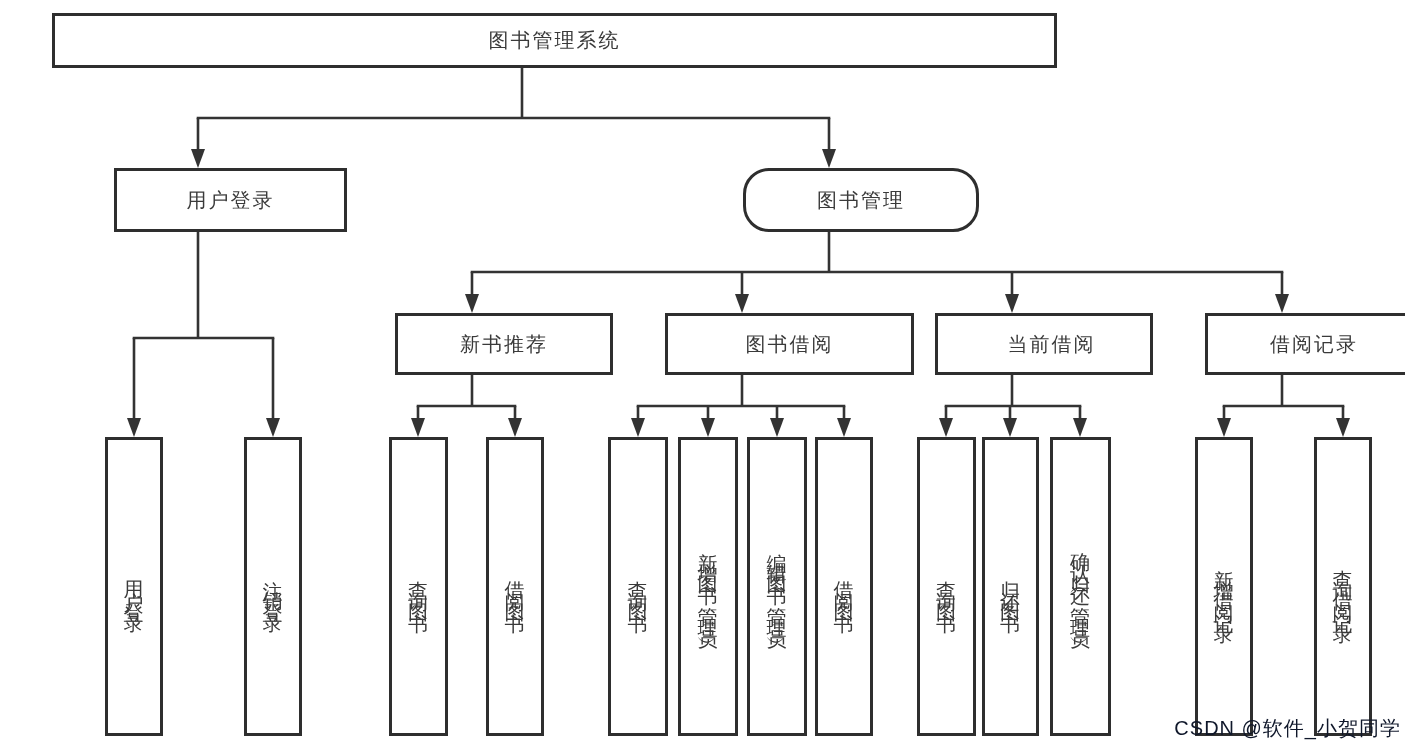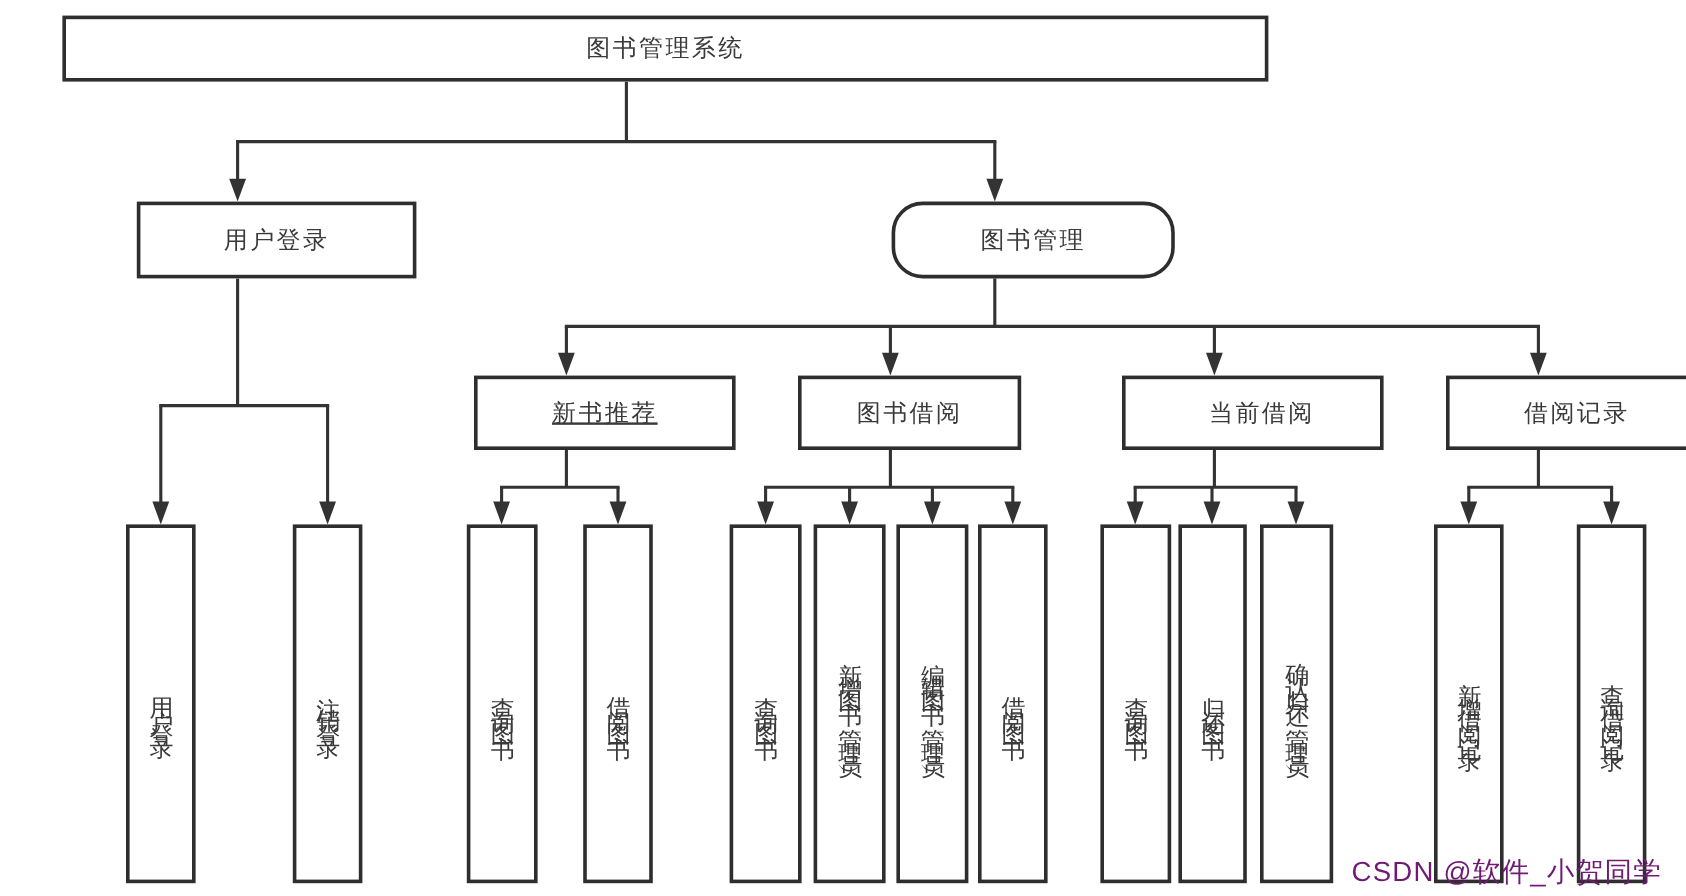--- a/index.html
+++ b/index.html
@@ -48,25 +48,25 @@
     writing-mode: vertical-rl;
     text-orientation: mixed;
     font-size: 20px;
     letter-spacing: 11px;
     line-height: 1;
     color: #3a3a3a;
     white-space: nowrap;
   }
   .watermark {
     position: absolute;
-    right: 20px;
+    right: 4px;
     bottom: 5px;
-    font-size: 23px;
+    font-size: 20px;
     letter-spacing: 1px;
-    color: #701a75;
+    color: #0f172a;
     z-index: 3;
     white-space: nowrap;
   }
 </style>
 </head>
 <body>
 
 <div id="canvas">
 
   <svg id="connectors" viewBox="0 0 1405 747" xmlns="http://www.w3.org/2000/svg">
@@ -149,24 +149,24 @@
     <span>图书管理系统</span>
   </div>
 
   <div class="hnode" style="left:82px; top:168px; width:233px; height:64px;">
     <span>用户登录</span>
   </div>
   <div class="hnode" style="left:711px; top:168px; width:236px; height:64px;border-radius:26px;">
     <span>图书管理</span>
   </div>
 
-  <div class="hnode" style="left:363px; top:313px; width:218px; height:62px;text-decoration:underline;">
+  <div class="hnode" style="left:363px; top:313px; width:218px; height:62px;">
     <span>新书推荐</span>
   </div>
-  <div class="hnode" style="left:633px; top:313px; width:186px; height:62px;">
+  <div class="hnode" style="left:633px; top:313px; width:249px; height:62px;">
     <span>图书借阅</span>
   </div>
   <div class="hnode" style="left:903px; top:313px; width:218px; height:62px;padding-left:15px;">
     <span>当前借阅</span>
   </div>
   <div class="hnode" style="left:1173px; top:313px; width:218px; height:62px;justify-content:center;">
     <span>借阅记录</span>
   </div>
 
   <div class="vnode" style="left:105px; top:437px; width:58px; height:299px;">

